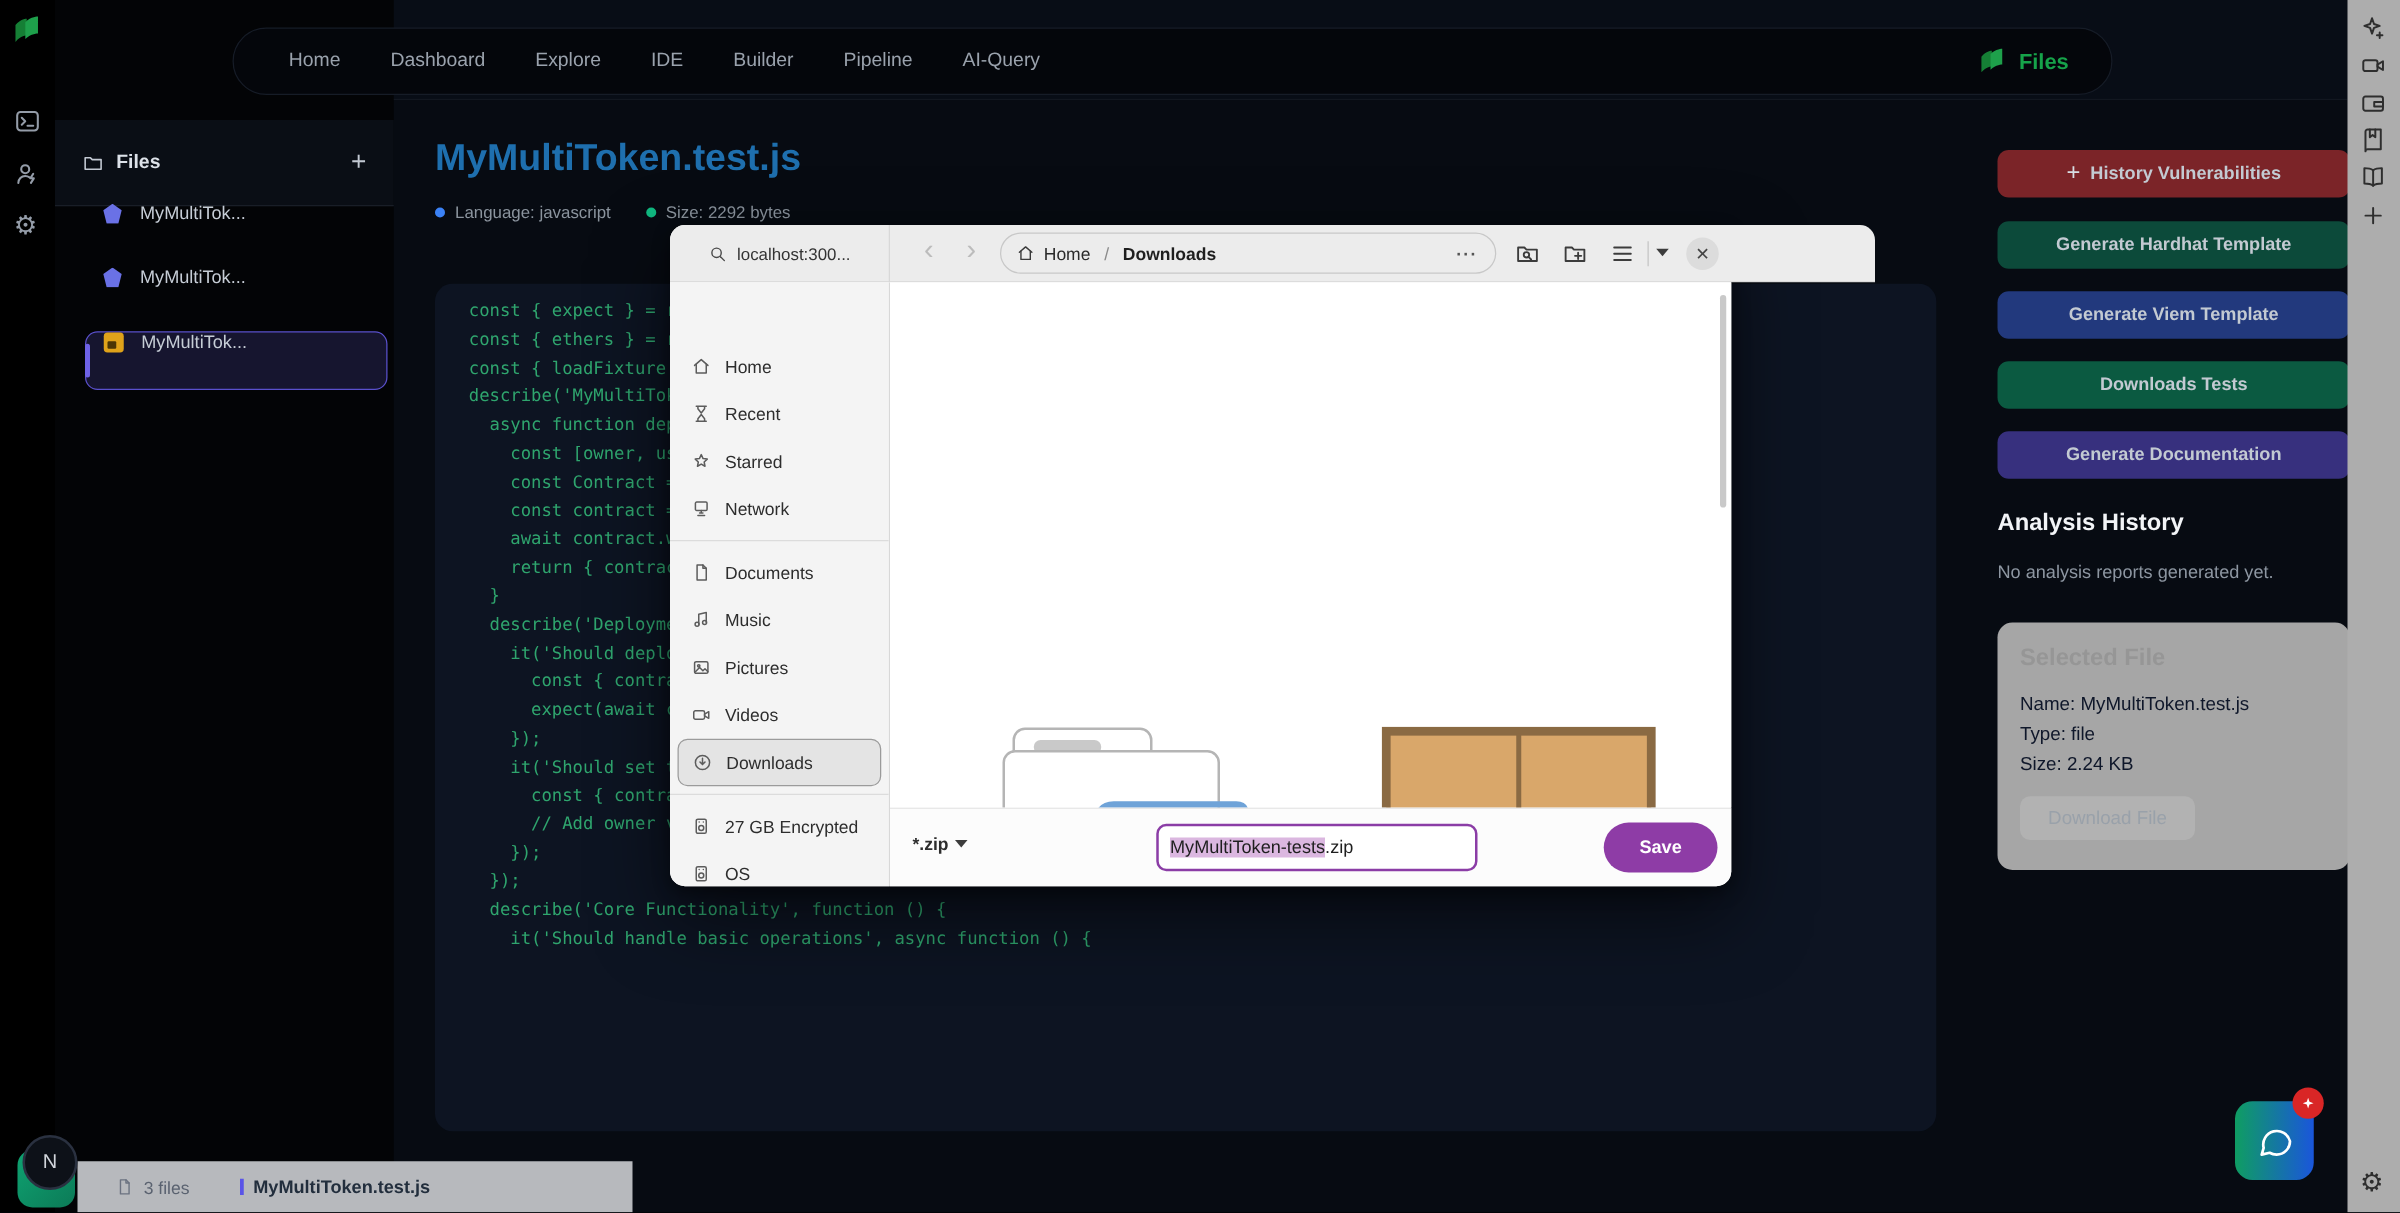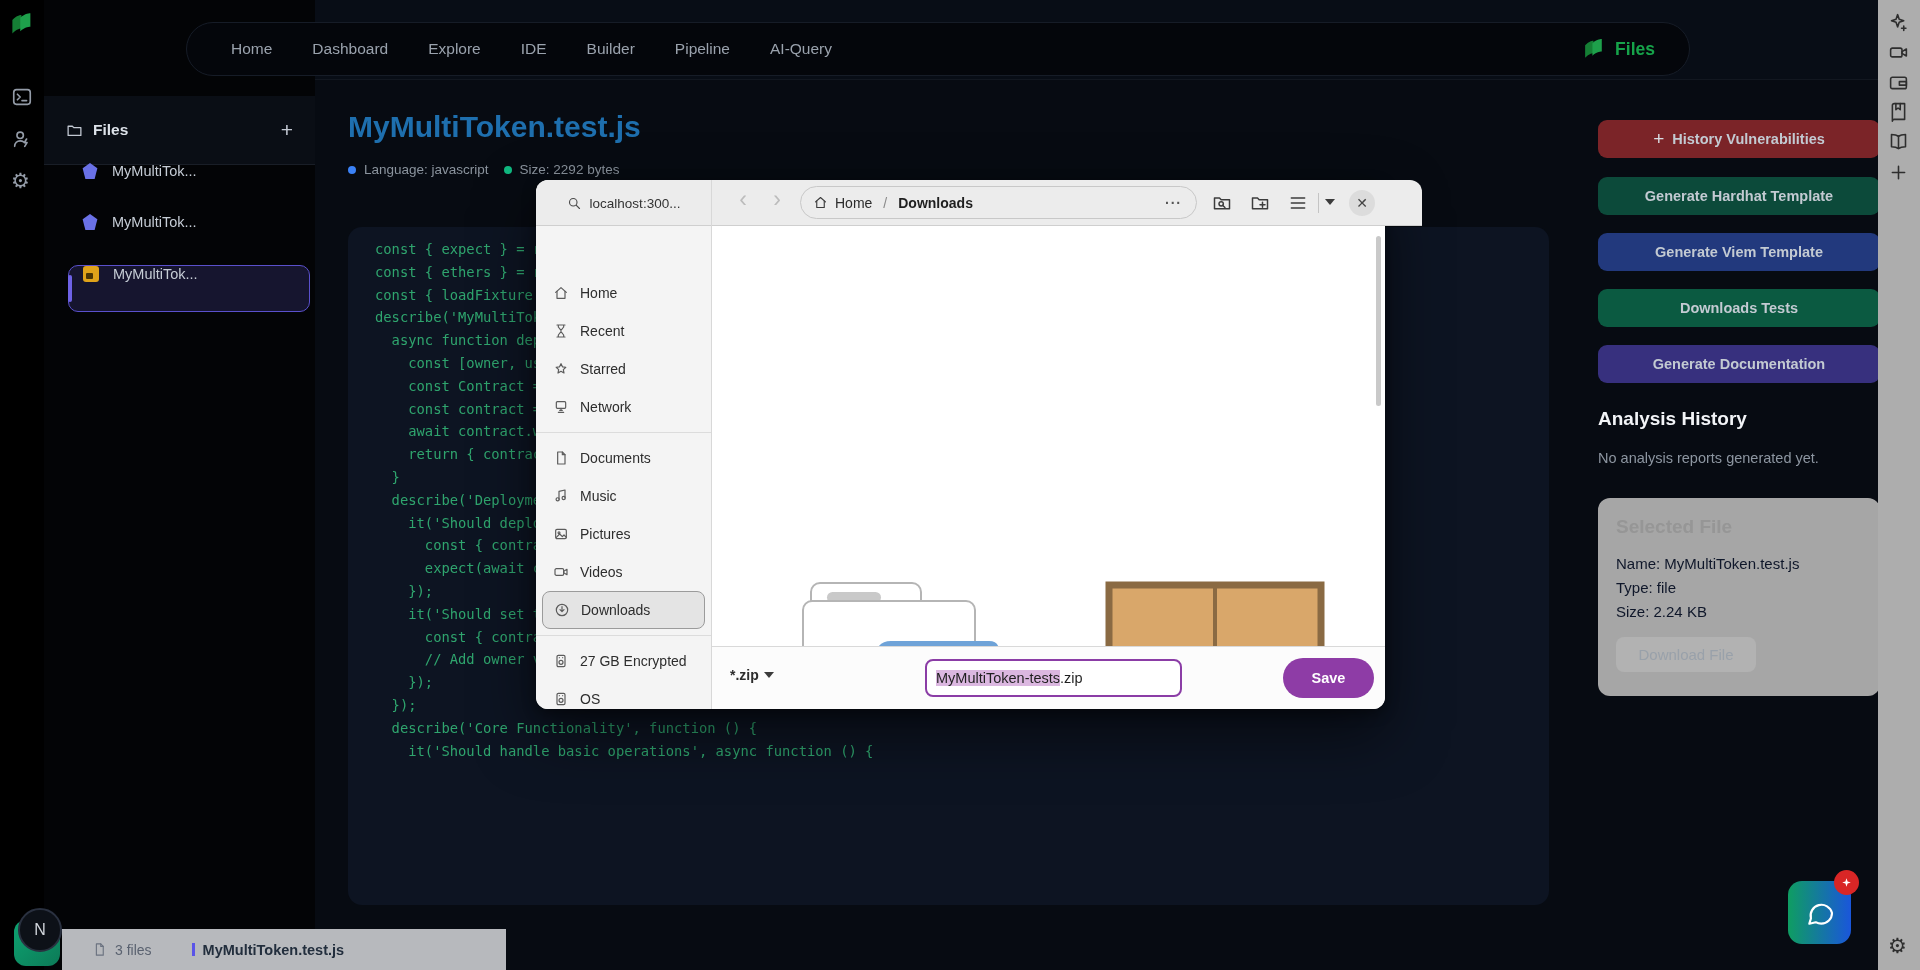--- a/index.html
+++ b/index.html
@@ -35,21 +35,21 @@
   .file-item .ficon { width:16px; height:16px; margin-right:14px; flex:0 0 auto; }
   .hexagon { background:#6a71e6; clip-path:polygon(50% 0, 96% 33%, 79% 100%, 21% 100%, 4% 33%); }
   .hardhat { background:#dfa21a; border-radius:3px; position:relative; }
   .hardhat::after { content:""; position:absolute; left:3px; bottom:3px; width:7px; height:6px; background:#4a3505; border-radius:1px; }
   .file-item.selected { border:1.5px solid #5a50cc; background:#16152f; position:relative; }
   .file-item.selected::before { content:""; position:absolute; left:-1px; top:9px; width:4px; height:27px;
                                 background:#6e62e6; border-radius:3px; }
 
   
   .page-title { position:absolute; left:348px; top:110px; font-size:30px; font-weight:700; color:#1e6fae; z-index:12; }
-  .meta-row { position:absolute; left:348px; top:162px; display:flex; gap:15px; align-items:center; z-index:12; }
+  .meta-row { position:absolute; left:348px; top:162px; display:flex; gap:28px; align-items:center; z-index:12; }
   .meta-item { display:flex; align-items:center; gap:8px; color:#8b949e; font-size:13.5px; }
   .dot { width:8px; height:8px; border-radius:50%; }
   .dot.blue { background:#3b82f6; } .dot.green { background:#10b981; }
 
   
   .editor { position:absolute; left:348px; top:227px; width:1201px; height:678px; background:#0d1422;
             border-radius:14px; padding:11px 0 0 27px; overflow:hidden; z-index:10; }
   .code-line { font-family:"DejaVu Sans Mono",monospace; font-size:13.8px; line-height:22.8px;
                color:#2fa56e; white-space:pre; }
 
@@ -95,21 +95,21 @@
   .chat-btn { position:absolute; left:1788px; top:881px; width:63px; height:63px; border-radius:14px;
               background:linear-gradient(90deg,#0f9d62,#1a56db); z-index:60; display:flex;
               align-items:center; justify-content:center; cursor:pointer; }
   .chat-badge { position:absolute; right:-8px; top:-11px; width:25px; height:25px; border-radius:50%;
                 background:#d92626; display:flex; align-items:center; justify-content:center; }
 
   
   .dialog { position:absolute; left:536px; top:180px; width:849px; height:529px; background:#fff;
             border-radius:12px; box-shadow:0 24px 60px rgba(0,0,0,0.55), 0 4px 14px rgba(0,0,0,0.4);
             z-index:50; color:#2e2e2e; font-size:14px; }
-  .dlg-header { position:absolute; left:0; top:0; width:886px; height:46px; background:#ececec;
+  .dlg-header { position:absolute; left:0; top:0; width:964px; height:46px; background:#ececec;
                 border-radius:12px 12px 0 0; border-bottom:1px solid #cfcfcf; }
   .dlg-title-zone { position:absolute; left:0; top:0; width:176px; height:46px; border-right:1px solid #d8d8d8;
                     display:flex; align-items:center; justify-content:center; gap:8px; }
   .dlg-title-zone .dtitle { font-size:13.5px; color:#333; }
   .nav-arrow { position:absolute; top:6px; font-size:23px; color:#bcbcbc; width:26px; text-align:center; }
   .crumb { position:absolute; left:264px; top:6px; width:397px; height:33px; border:1px solid #c8c8c8;
            border-radius:17px; display:flex; align-items:center; padding:0 14px 0 12px; gap:7px; }
   .crumb .chome { font-size:14px; color:#2b2b2b; }
   .crumb .csep { color:#8a8a8a; margin:0 4px; }
   .crumb .ccur { font-size:14px; font-weight:700; color:#1f1f1f; }

